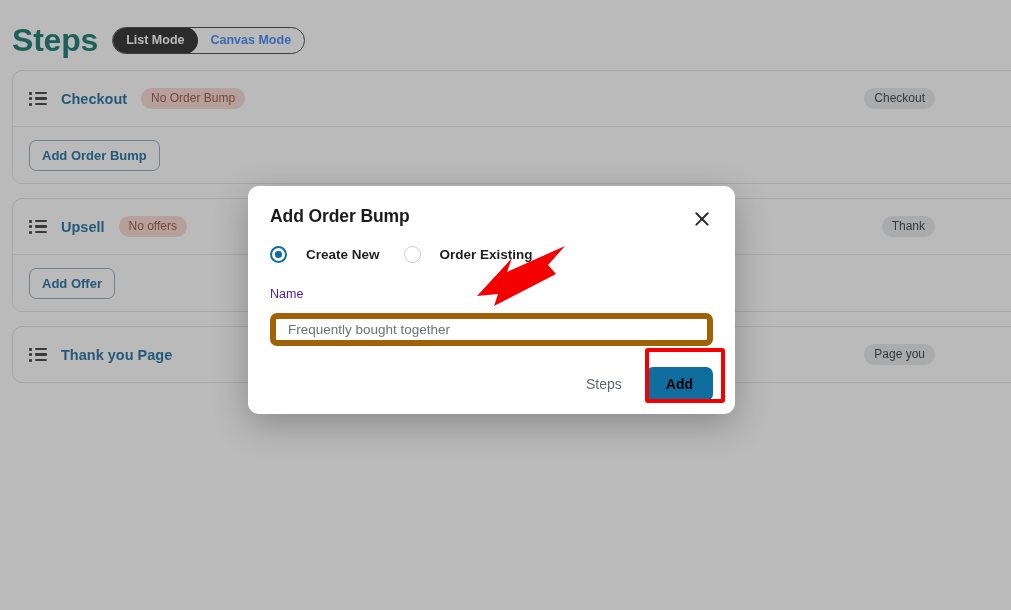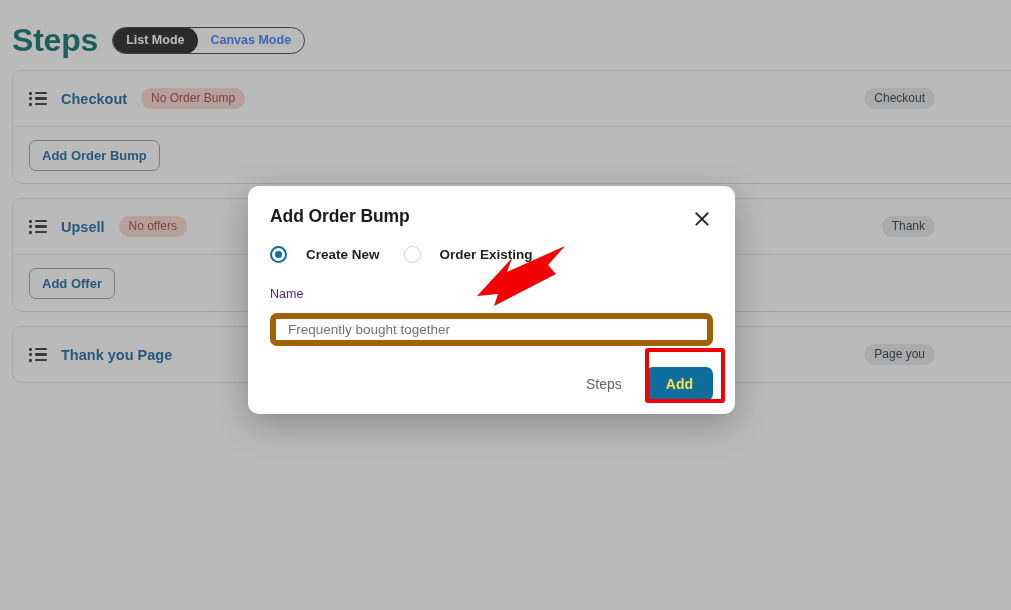--- a/index.html
+++ b/index.html
@@ -297,21 +297,21 @@
     background: none;
     border: none;
     cursor: pointer;
     font-family: inherit;
     padding: 4px 2px;
   }
 
   .btn-primary {
     font-size: 14px;
     font-weight: 700;
-    color: #fde047;
+    color: #000000;
     background: #0f6e9e;
     border: none;
     border-radius: 7px;
     padding: 9px 20px;
     cursor: pointer;
     font-family: inherit;
   }
 
   
   #highlight-box {

